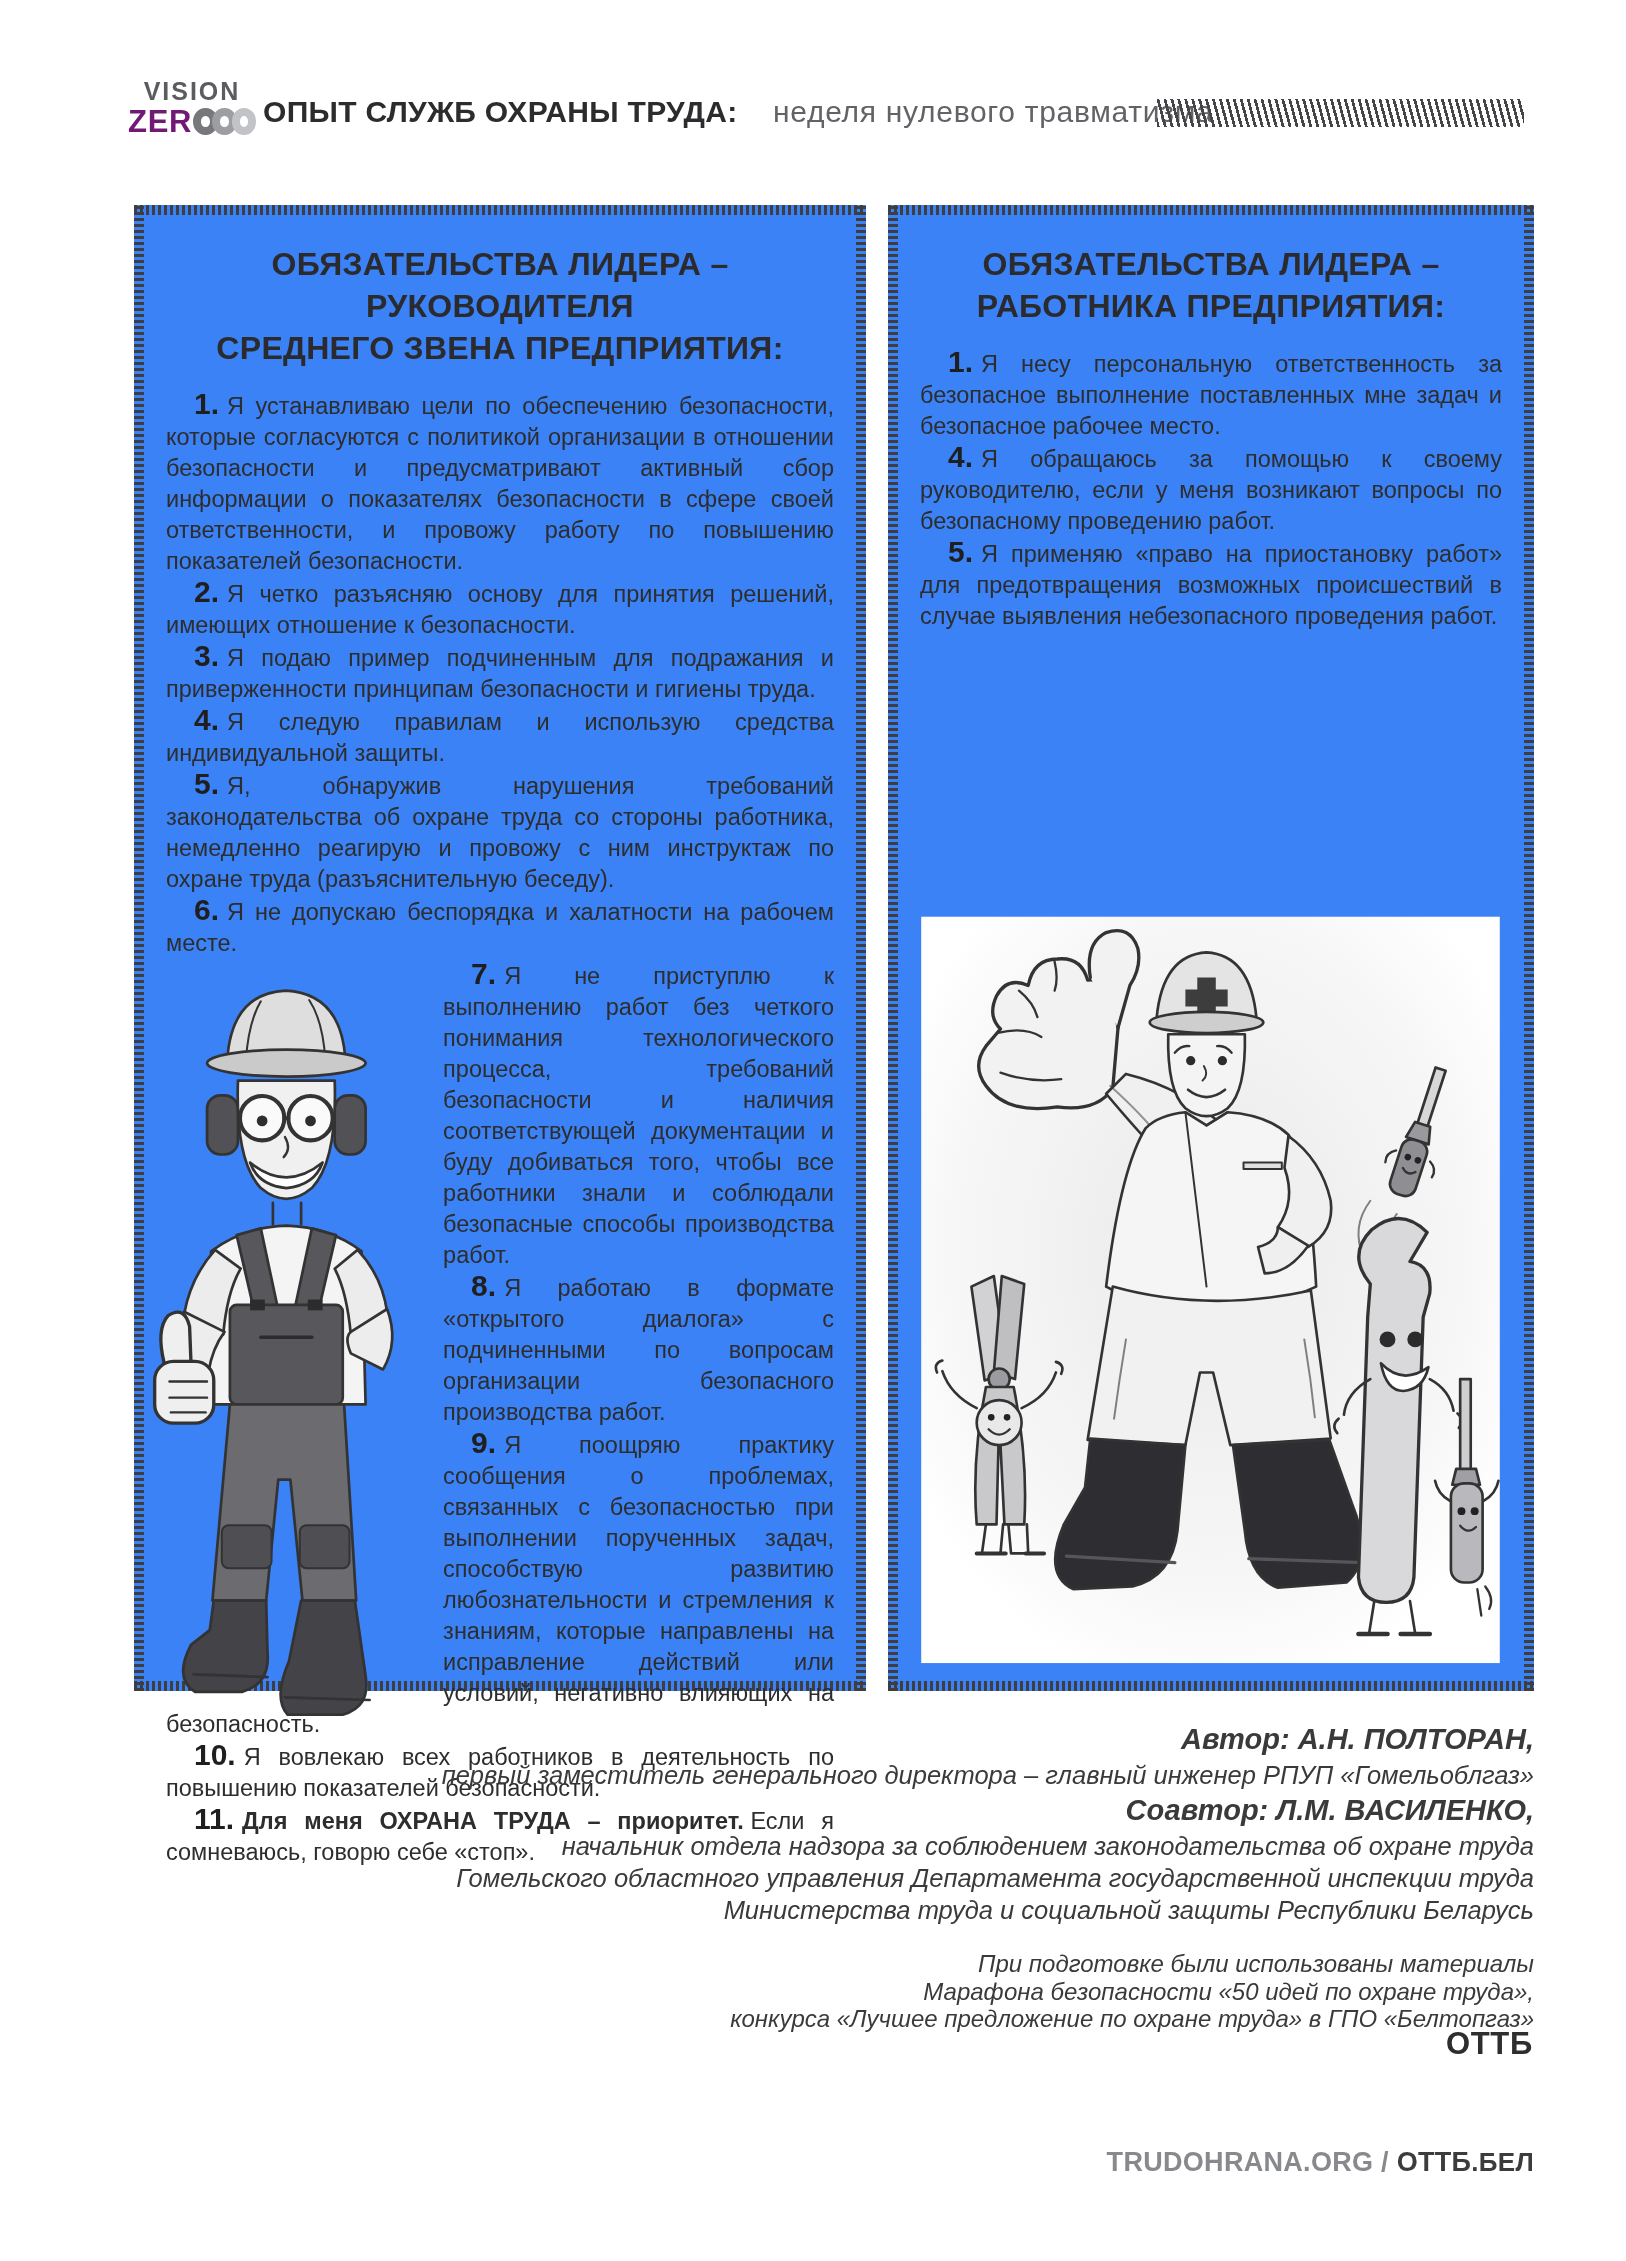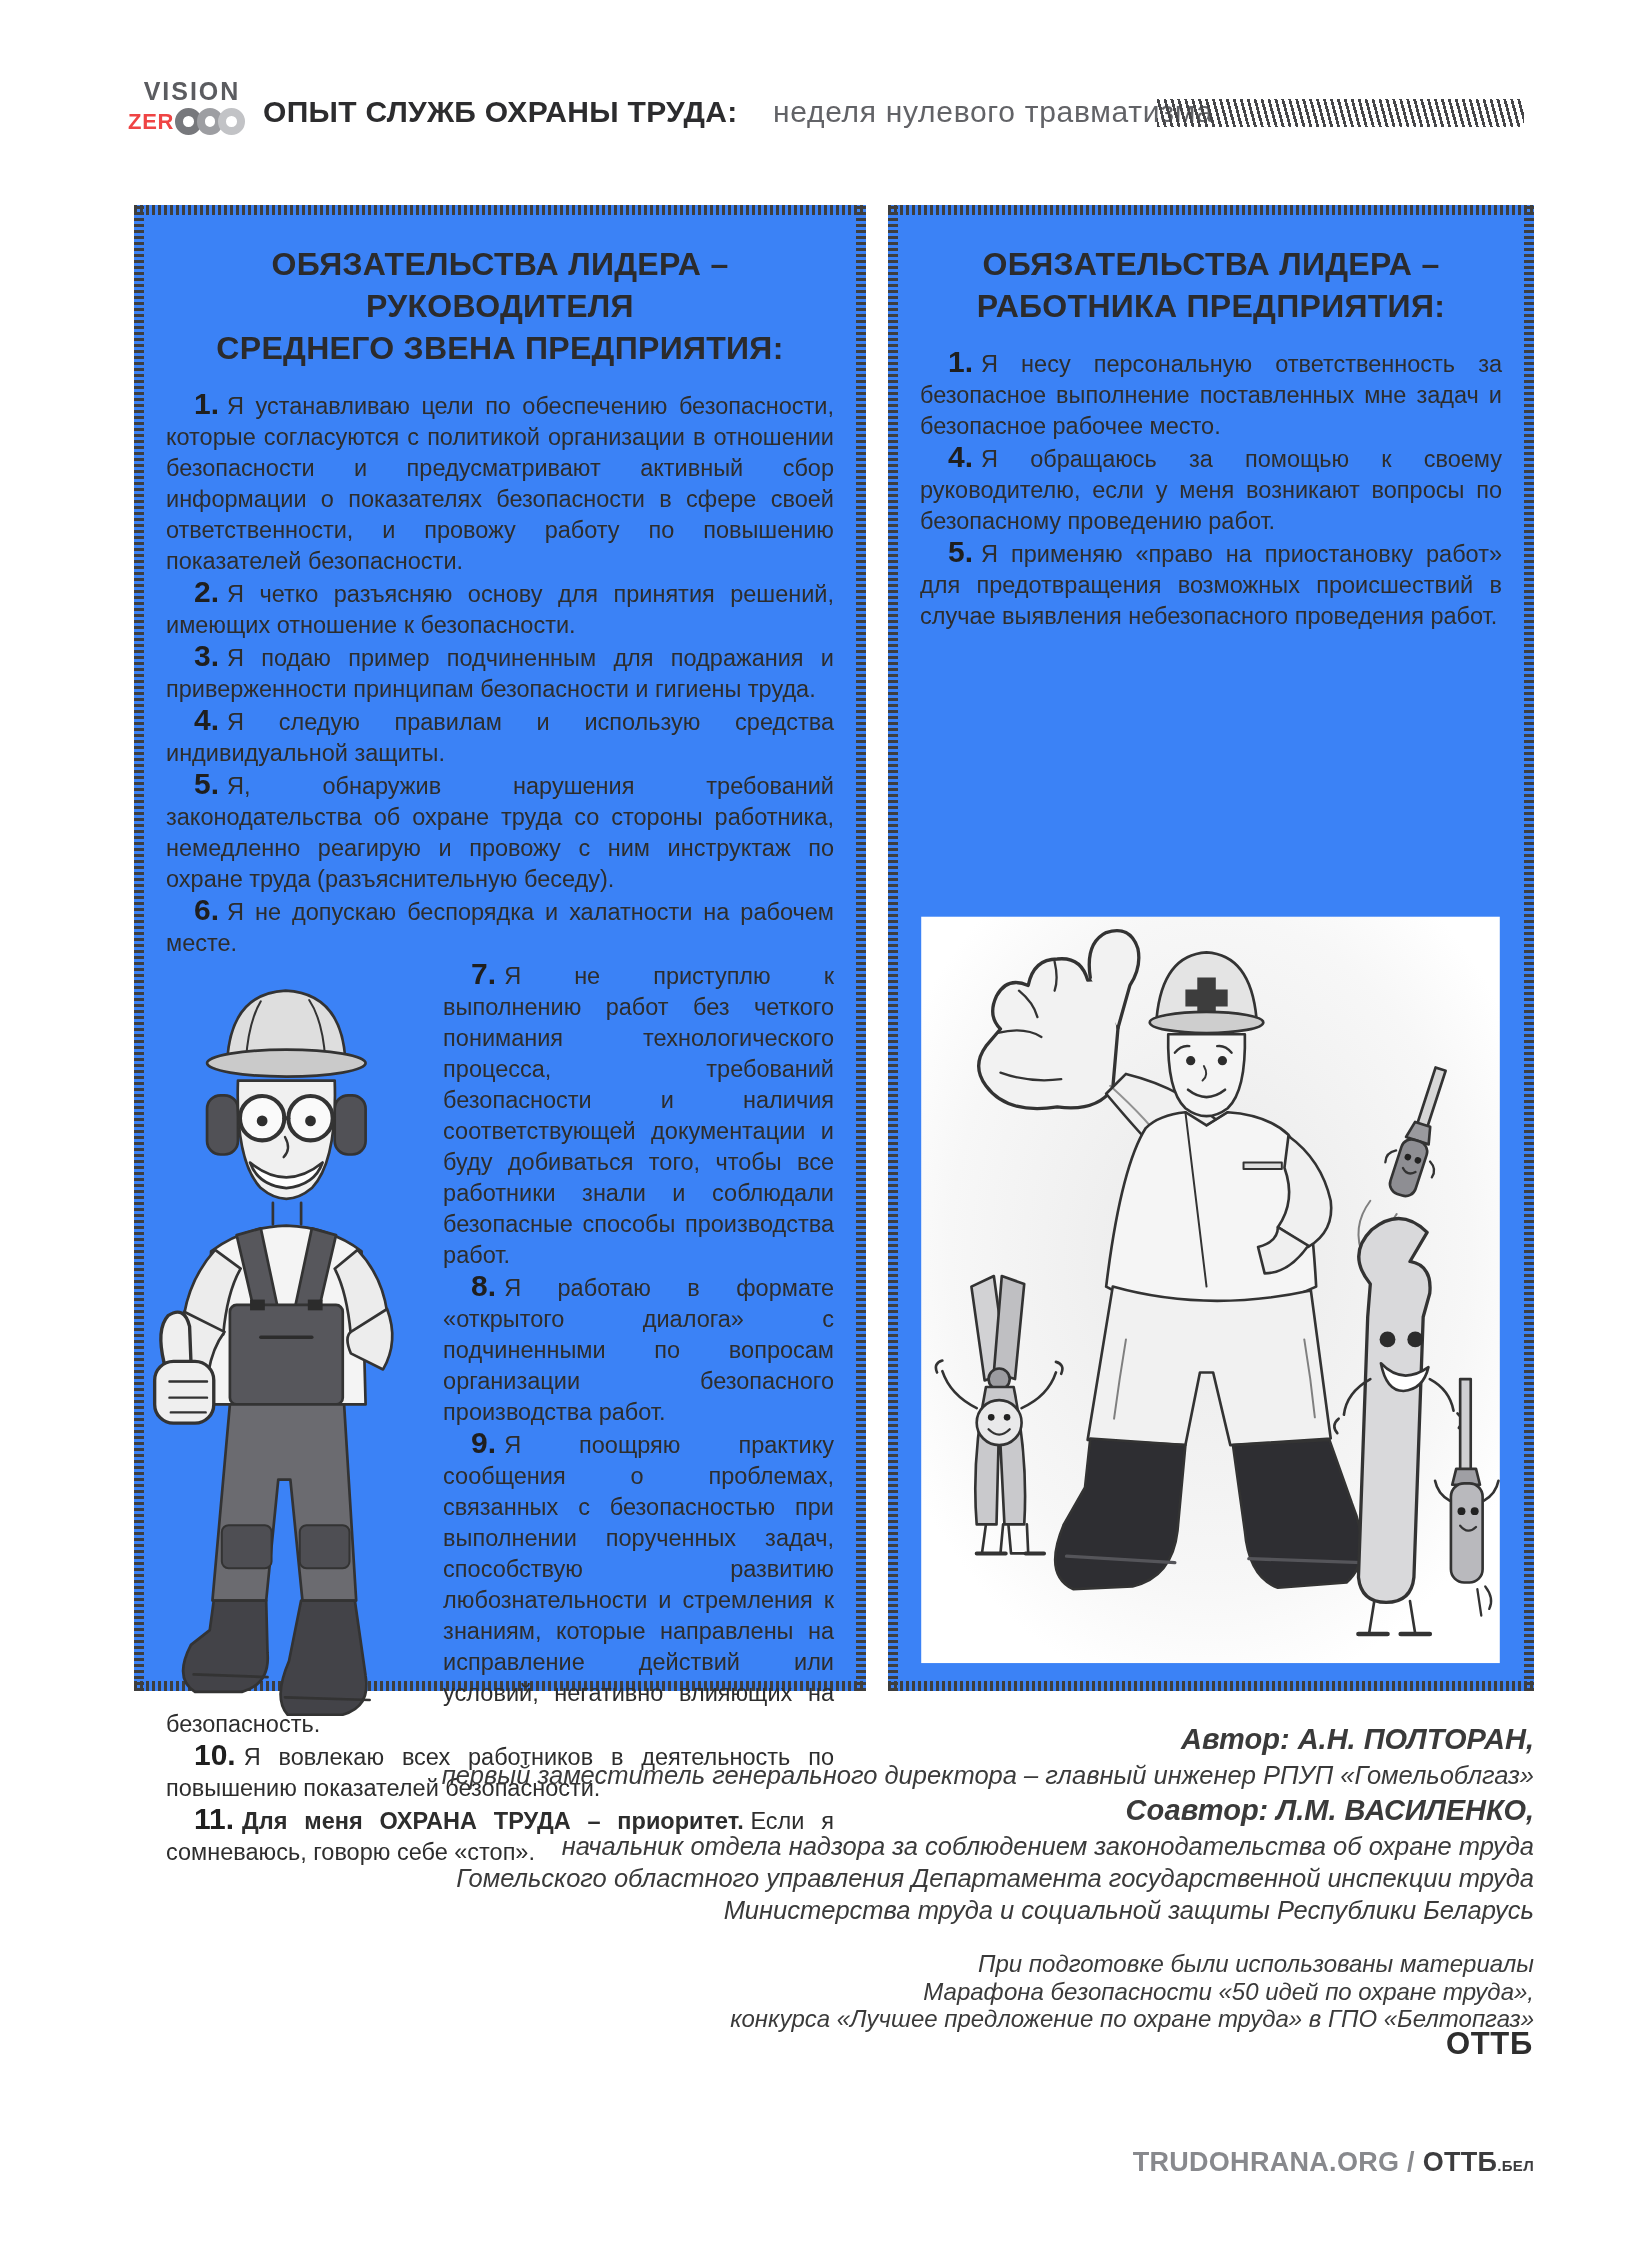--- a/index.html
+++ b/index.html
@@ -5,21 +5,21 @@
   html,body { margin:0; padding:0; background:#ffffff; }
   .page {
     position:relative; width:1626px; height:2261px; background:#ffffff;
     font-family:"Liberation Sans", sans-serif; color:#2d2d2d; overflow:hidden;
   }
 
   
   .logo { position:absolute; left:128px; top:79px; width:128px; }
   .logo-line1 { font-weight:700; font-size:25px; letter-spacing:2px; color:#5b5c60; line-height:25.5px; text-align:center; }
   .logo-line2 { display:flex; align-items:center; margin-top:1.3px; }
-  .logo-zer { font-weight:700; font-size:22px; color:#ef4444; letter-spacing:0.7px; line-height:31px; }
+  .logo-zer { font-weight:700; font-size:31px; color:#701a75; letter-spacing:0.7px; line-height:31px; }
   .ring { width:10.7px; height:10.7px; border-radius:50%; display:inline-block; }
   .ring.r1 { border:8.7px solid #77787c; margin-left:1.3px; }
   .ring.r2 { border:8.7px solid #9d9ea2; margin-left:-5.4px; }
   .ring.r3 { border:8.7px solid #c2c3c6; margin-left:-5.4px; }
 
   .hdr-bold  { position:absolute; left:263px; top:95px; font-size:30px; font-weight:700; color:#2c2c2e; letter-spacing:0.3px; white-space:nowrap; }
   .hdr-light { position:absolute; left:773px; top:95px; font-size:30px; font-weight:400; color:#626367; letter-spacing:0.7px; white-space:nowrap; }
   .hdr-hatch { position:absolute; left:1157px; top:99px; width:367px; height:28px;
                background:repeating-linear-gradient(75deg, #454548 0 2.7px, transparent 2.7px 6.7px); }
 
@@ -50,21 +50,21 @@
   .authors { position:absolute; right:92px; top:1720px; width:1344px; text-align:right; font-style:italic; color:#3a3a3a; }
   .a-label { font-weight:700; font-size:29px; line-height:39px; }
   .a-role  { font-size:25.5px;  line-height:32px; }
 
   .credits { position:absolute; right:92px; top:1950px; width:1344px; text-align:right; font-style:italic; font-size:24px; line-height:27.5px; color:#3a3a3a; }
   .sig     { position:absolute; right:93px; top:2026px; font-weight:700; font-size:31px; color:#2e2e2e; letter-spacing:0.7px; font-style:normal; }
 
   .footer  { position:absolute; right:92px; top:2147px; font-weight:700; font-size:27px; letter-spacing:0.3px; white-space:nowrap; }
   .f-site, .f-sep { color:#88898d; }
   .f-brand { color:#3c3c3e; }
-  .f-tld   { color:#3c3c3e; font-size:15px;margin-top:32px; }
+  .f-tld   { color:#3c3c3e; font-size:26px;margin-top:32px; }
 
   svg { overflow:visible; }
 </style>
 </head>
 <body>
 
 <div class="page">
 
   <div class="logo">
     <div class="logo-line1">VISION</div>

